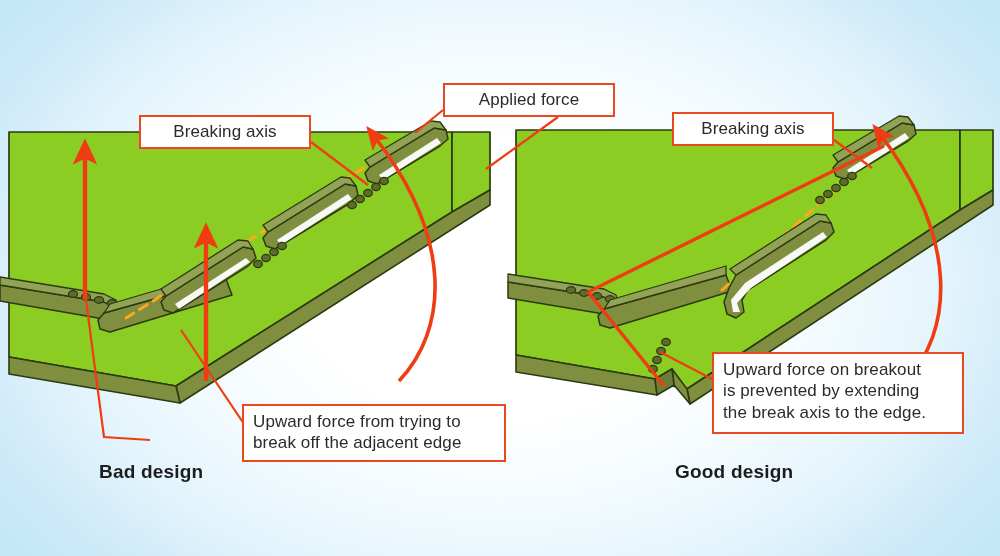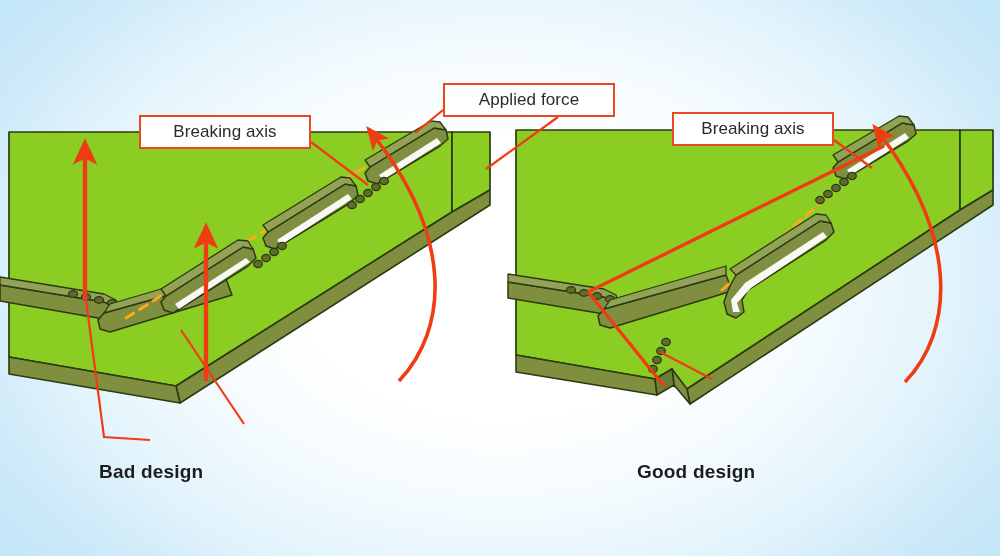--- a/index.html
+++ b/index.html
@@ -232,19 +232,24 @@
       <path d="M558,117 L486,169" fill="none" stroke="#f03c12" stroke-width="2.2"></path>
     </g>
   </svg>
 
   <div class="callout center" style="left:139px;top:115px;width:172px;height:34px;display:flex;align-items:center;justify-content:center;">Breaking axis</div>
 
   <div class="callout center" style="left:443px;top:83px;width:172px;height:34px;display:flex;align-items:center;justify-content:center;">Applied force</div>
 
   <div class="callout center" style="left:672px;top:112px;width:162px;height:34px;display:flex;align-items:center;justify-content:center;">Breaking axis</div>
 
-
+  <div class="callout" style="left:242px;top:404px;width:264px;height:58px;">Upward force from trying to
+break off the adjacent edge</div>
+
+  <div class="callout" style="left:712px;top:352px;width:252px;height:82px;">Upward force on breakout
+is prevented by extending
+the break axis to the edge.</div>
 
   <div class="panel-label" style="left:99px;top:461px;text-align:right;">Bad design</div>
 
-  <div class="panel-label" style="left:637px;top:461px;">Good design</div>
+  <div class="panel-label" style="left:675px;top:461px;">Good design</div>
 
 </div>
 
 </body></html>

